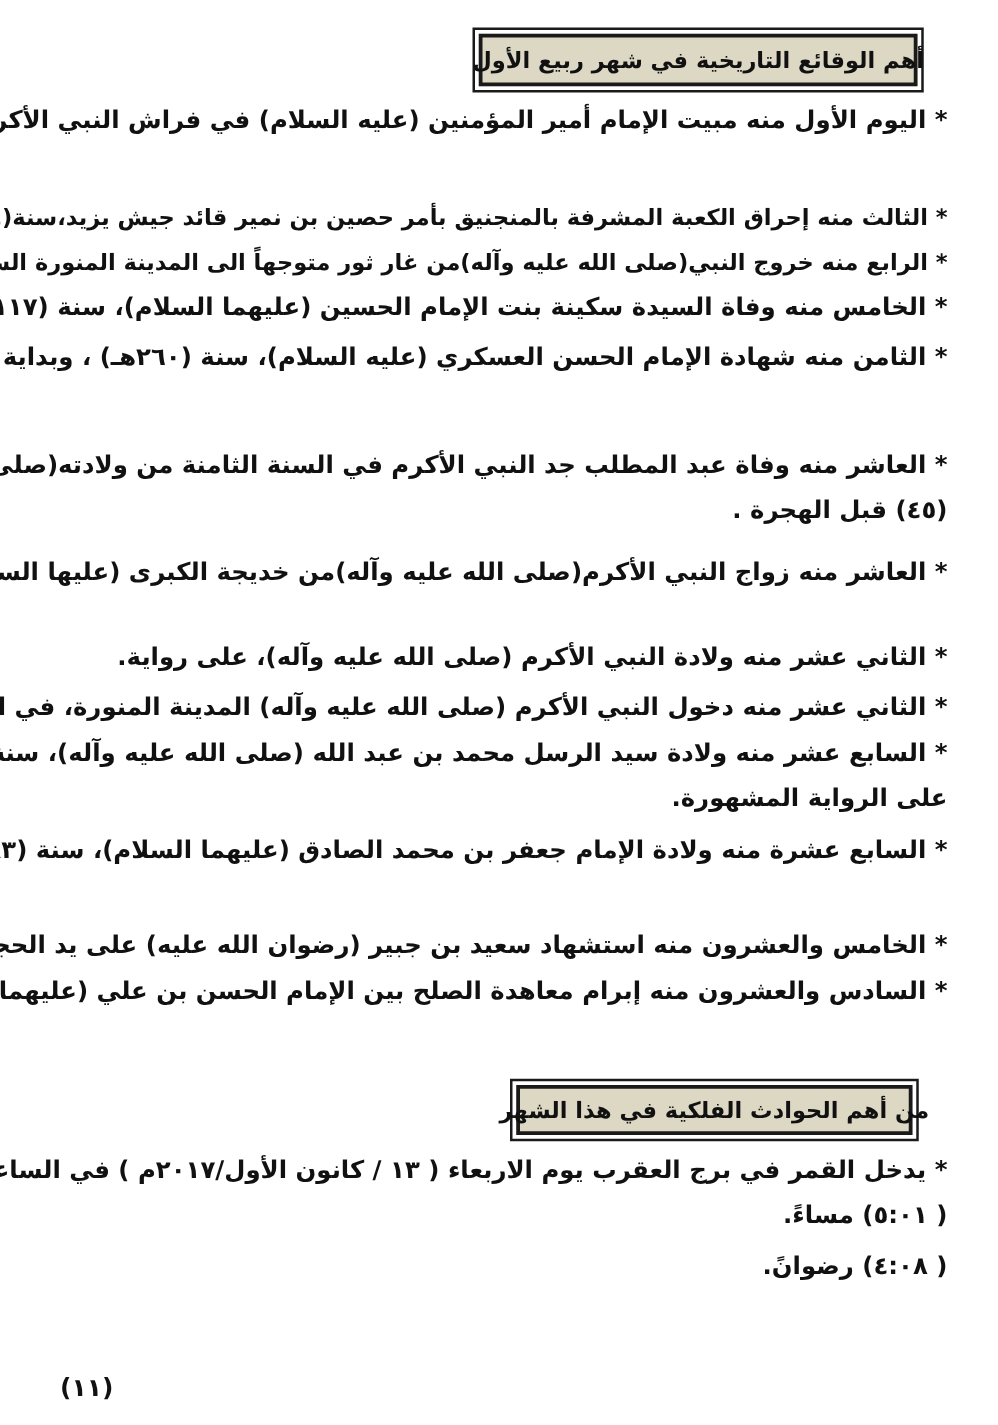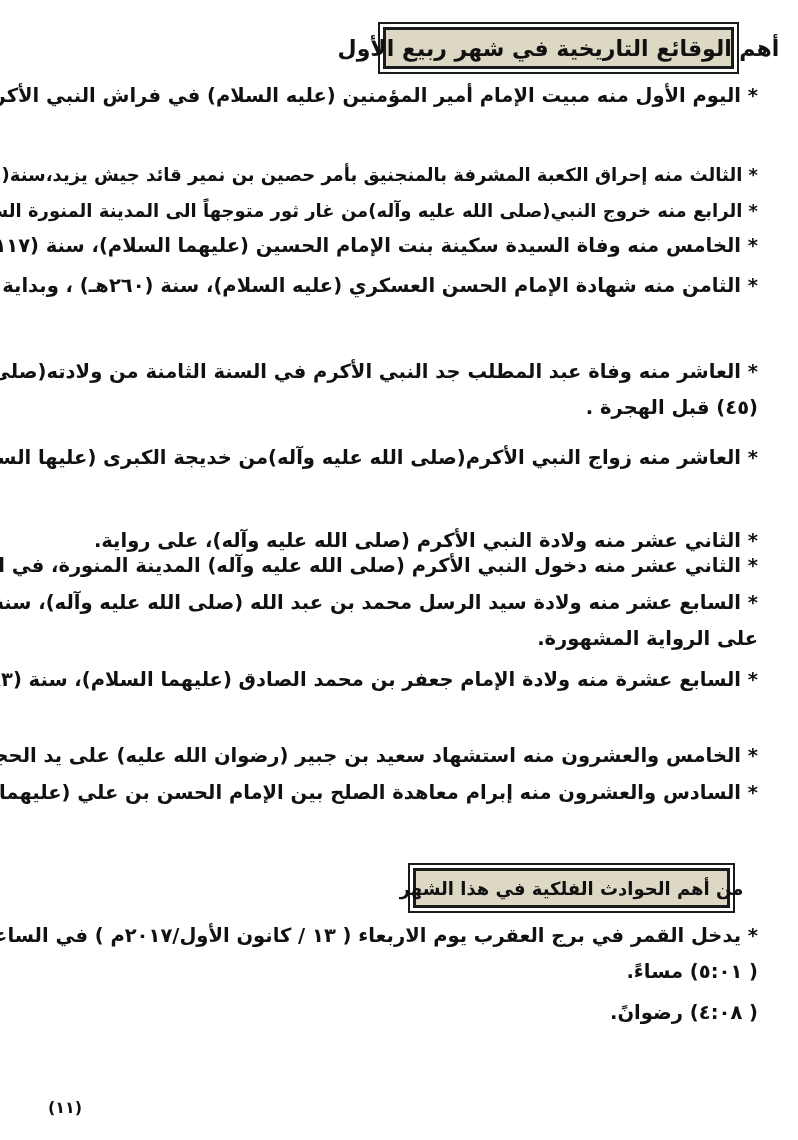--- a/index.html
+++ b/index.html
@@ -13,41 +13,41 @@
     border: 2px solid #1a1a1a;
     padding: 3px;
     background: #ffffff;
   }
   .title-inner {
     border: 3px solid #1a1a1a;
     background: #ddd8c4;
     height: 100%;
     box-sizing: border-box;
     display: flex; align-items: center; justify-content: center;
-    font-weight: bold; font-size: 22px; white-space: nowrap;
+    font-weight: bold; font-size: 18px; white-space: nowrap;
   }
   .title-1 { left: 378px; top: 22px; width: 351px; height: 42px; }
   .title-2 { left: 408px; top: 863px; width: 317px; height: 40px; }
   .title-2 .title-inner { font-size: 18px; }
 
   .item {
     position: absolute;
     left: 48px; right: 40px;
     font-weight: bold;
     font-size: 19.5px;
     line-height: 36px;
     text-align: justify;
     text-align-last: right;
   }
   .item.small { font-size: 18px; }
   .item .ln { display: block; white-space: nowrap; overflow: visible; }
   .item .ln.full { text-align: justify; text-align-last: justify; }
   .page-number {
     position: absolute; left: 48px; top: 1098px;
-    font-weight: bold; font-size: 16px; direction: rtl;
+    font-weight: bold; font-size: 20px; direction: rtl;
   }
 </style>
 </head>
 <body>
 
 <div class="page">
 
   <div class="title-box title-1">
     <div class="title-inner">أهم الوقائع التاريخية في شهر ربيع الأول</div>
   </div>
@@ -67,21 +67,21 @@
   <div class="item" style="top:268px">
     <span class="ln full">* الثامن منه شهادة الإمام الحسن العسكري (عليه السلام)، سنة (٢٦٠هـ) ، وبداية إمامة بقية الله</span>
   </div>
   <div class="item" style="top:354px">
     <span class="ln full">* العاشر منه وفاة عبد المطلب جد النبي الأكرم في السنة الثامنة من ولادته(صلى الله عليه وآله)، سنة</span>
     <span class="ln">(٤٥) قبل الهجرة .</span>
   </div>
   <div class="item" style="top:440px">
     <span class="ln full">* العاشر منه زواج النبي الأكرم(صلى الله عليه وآله)من خديجة الكبرى (عليها السلام)، سنة (٢٥) من عمره</span>
   </div>
-  <div class="item" style="top:523px">
+  <div class="item" style="top:508px">
     <span class="ln">* الثاني عشر منه ولادة النبي الأكرم (صلى الله عليه وآله)، على رواية.</span>
   </div>
   <div class="item" style="top:548px">
     <span class="ln">* الثاني عشر منه دخول النبي الأكرم (صلى الله عليه وآله) المدينة المنورة، في السنة الأولى من الهجرة.</span>
   </div>
   <div class="item" style="top:585px">
     <span class="ln full">* السابع عشر منه ولادة سيد الرسل محمد بن عبد الله (صلى الله عليه وآله)، سنة (٥٣) قبل الهجرة،</span>
     <span class="ln">على الرواية المشهورة.</span>
   </div>
   <div class="item" style="top:662px">

